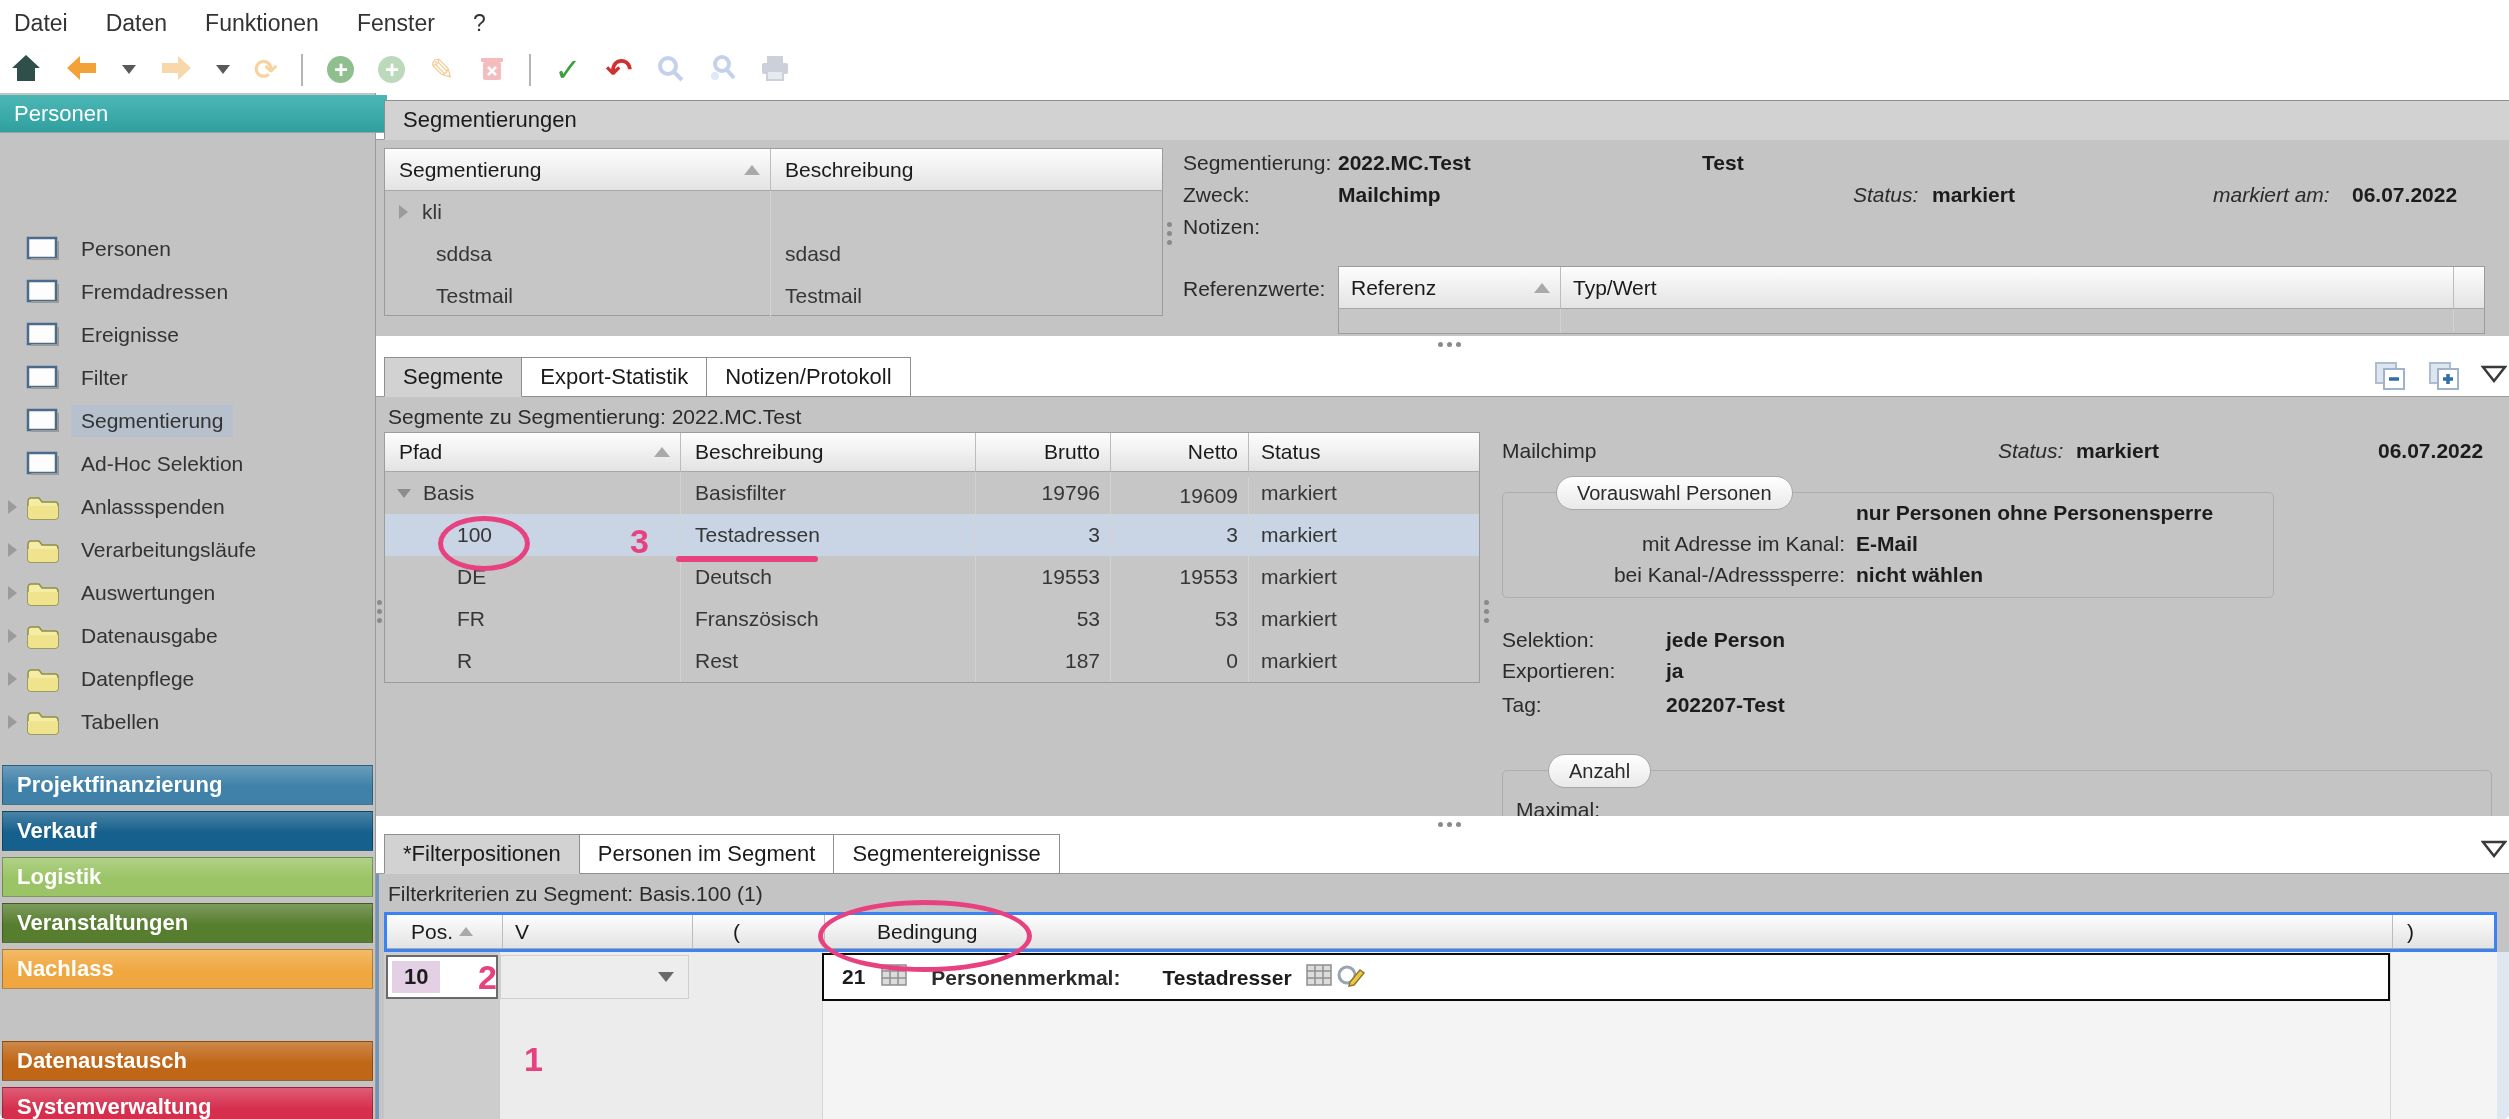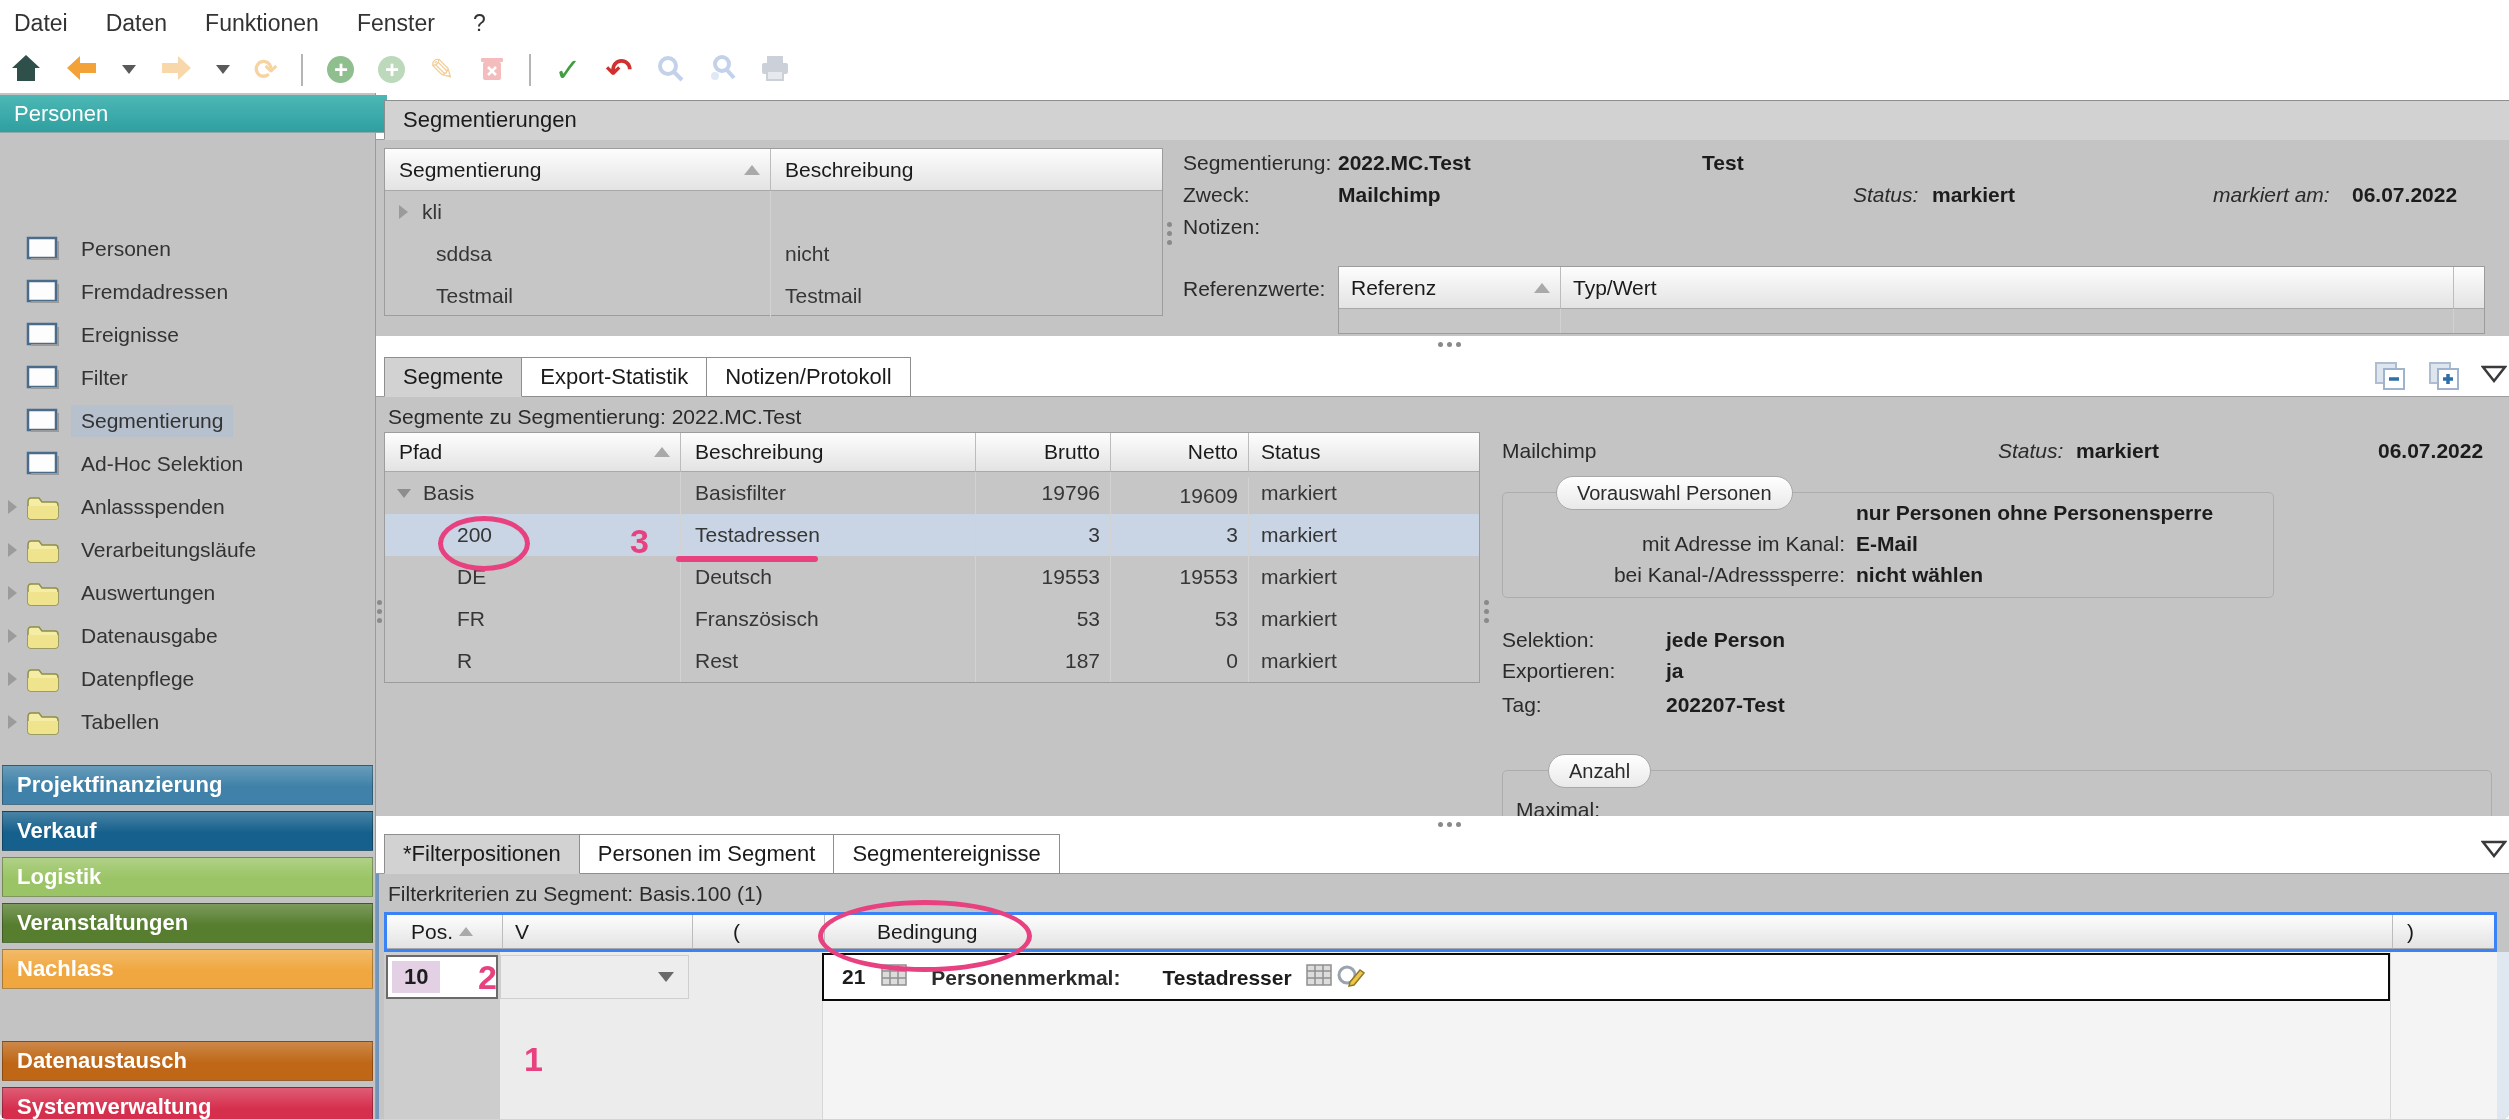--- a/index.html
+++ b/index.html
@@ -307,21 +307,21 @@
         </div>
       <div class="td" style="flex:1;padding-left:14px;border-right:none;">
           <span></span>
         </div>
     </div>
     <div style="display:flex;height:42px;">
       <div class="td" style="width:386px;padding-left:51px;">
           <span>sddsa</span>
         </div>
       <div class="td" style="flex:1;padding-left:14px;border-right:none;">
-          <span>nicht</span>
+          <span>sdasd</span>
         </div>
     </div>
     <div style="display:flex;height:42px;text-align:right;">
       <div class="td" style="width:386px;padding-left:51px;">
           <span>Testmail</span>
         </div>
       <div class="td" style="flex:1;padding-left:14px;border-right:none;">
           <span>Testmail</span>
         </div>
     </div>
@@ -426,21 +426,21 @@
         </div>
       <div class="td" style="width:138px;justify-content:flex-end;padding-right:10px;margin-top:6px;">
           <span>19609</span>
         </div>
       <div class="td" style="flex:1;padding-left:12px;border-right:none;">
           <span>markiert</span>
         </div>
     </div>
     <div class="rowsel" style="display:flex;height:42px;">
       <div class="td" style="width:296px;padding-left:72px;">
-          <span>200</span>
+          <span>100</span>
         </div>
       <div class="td" style="width:295px;padding-left:14px;">
           <span>Testadressen</span>
         </div>
       <div class="td" style="width:135px;justify-content:flex-end;padding-right:10px;">
           <span>3</span>
         </div>
       <div class="td" style="width:138px;justify-content:flex-end;padding-right:10px;">
           <span>3</span>
         </div>

